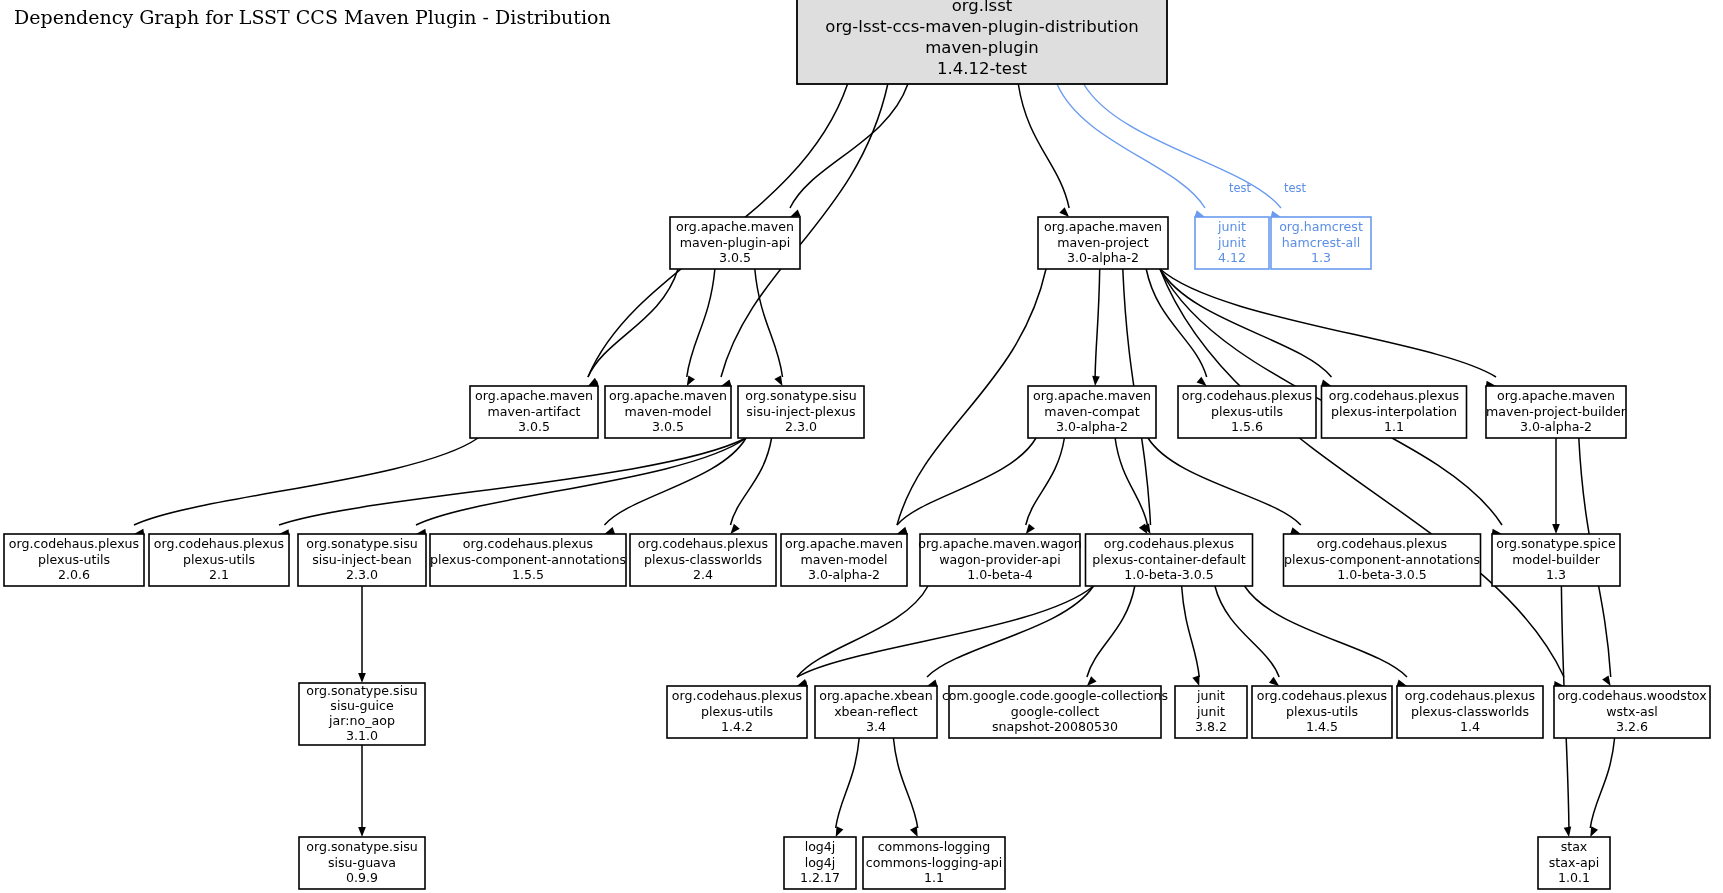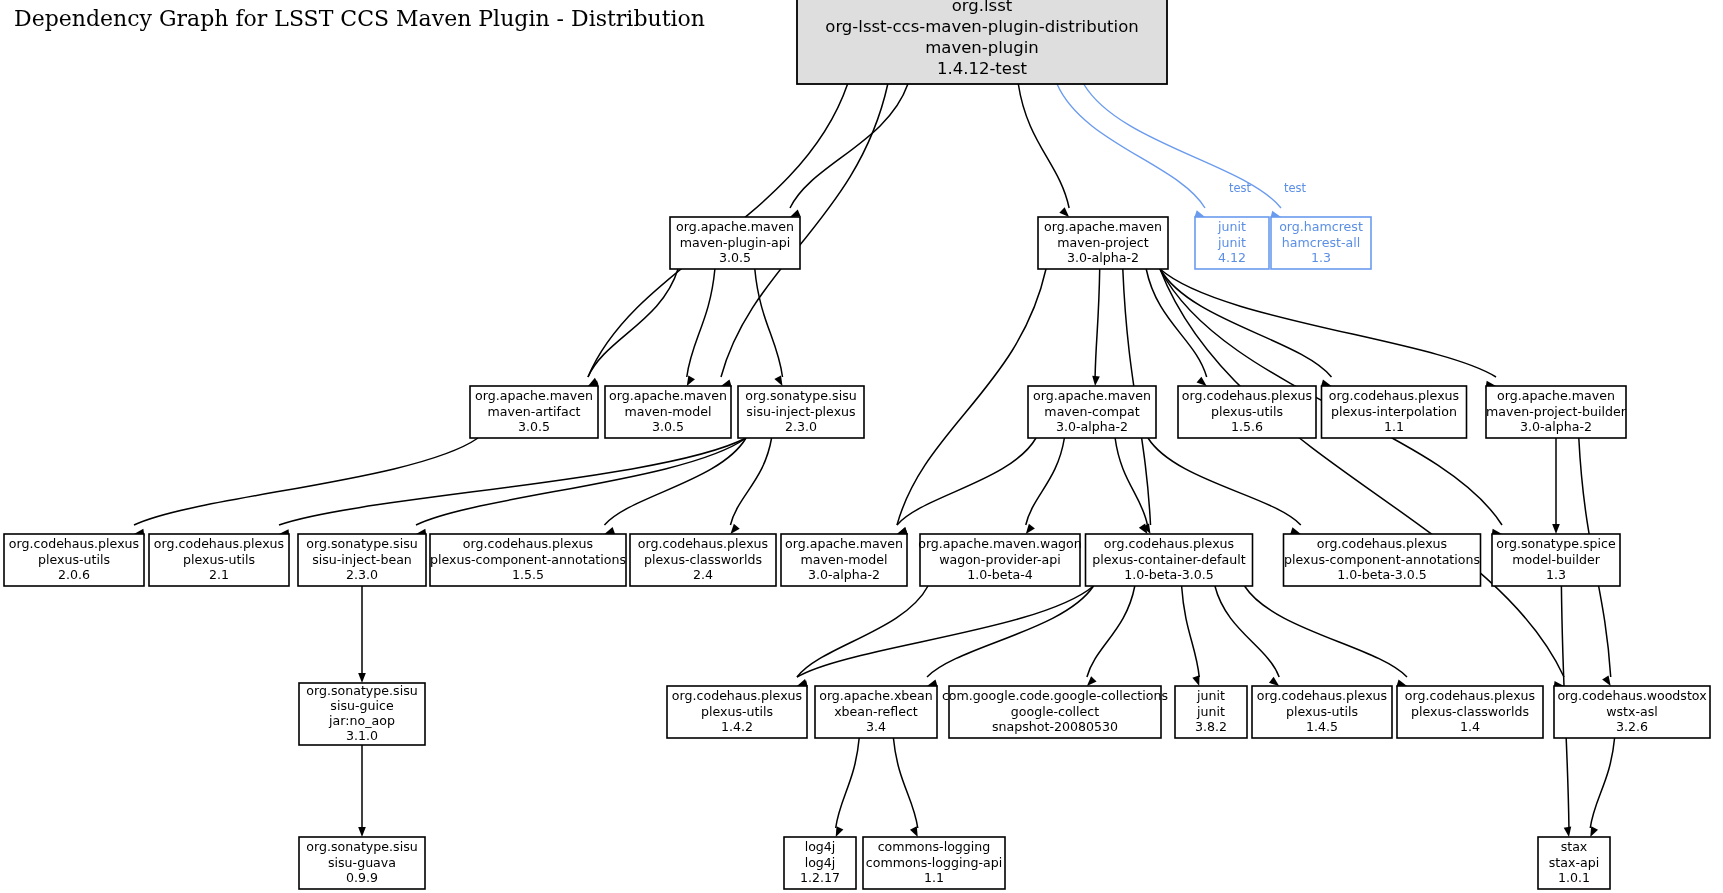--- a/index.html
+++ b/index.html
@@ -16,21 +16,21 @@
   #graph-root {
     position: relative;
     width: 1723px;
     height: 893px;
   }
   #graph-title {
     position: absolute;
     left: 14px;
     top: 6px;
     font-family: "DejaVu Serif", serif;
-    font-size: 22px;
+    font-size: 19px;
     color: #000000;
     white-space: nowrap;
     letter-spacing: 0px;
   }
   svg#graph-canvas {
     position: absolute;
     left: 0;
     top: 0;
     width: 1723px;
     height: 893px;

